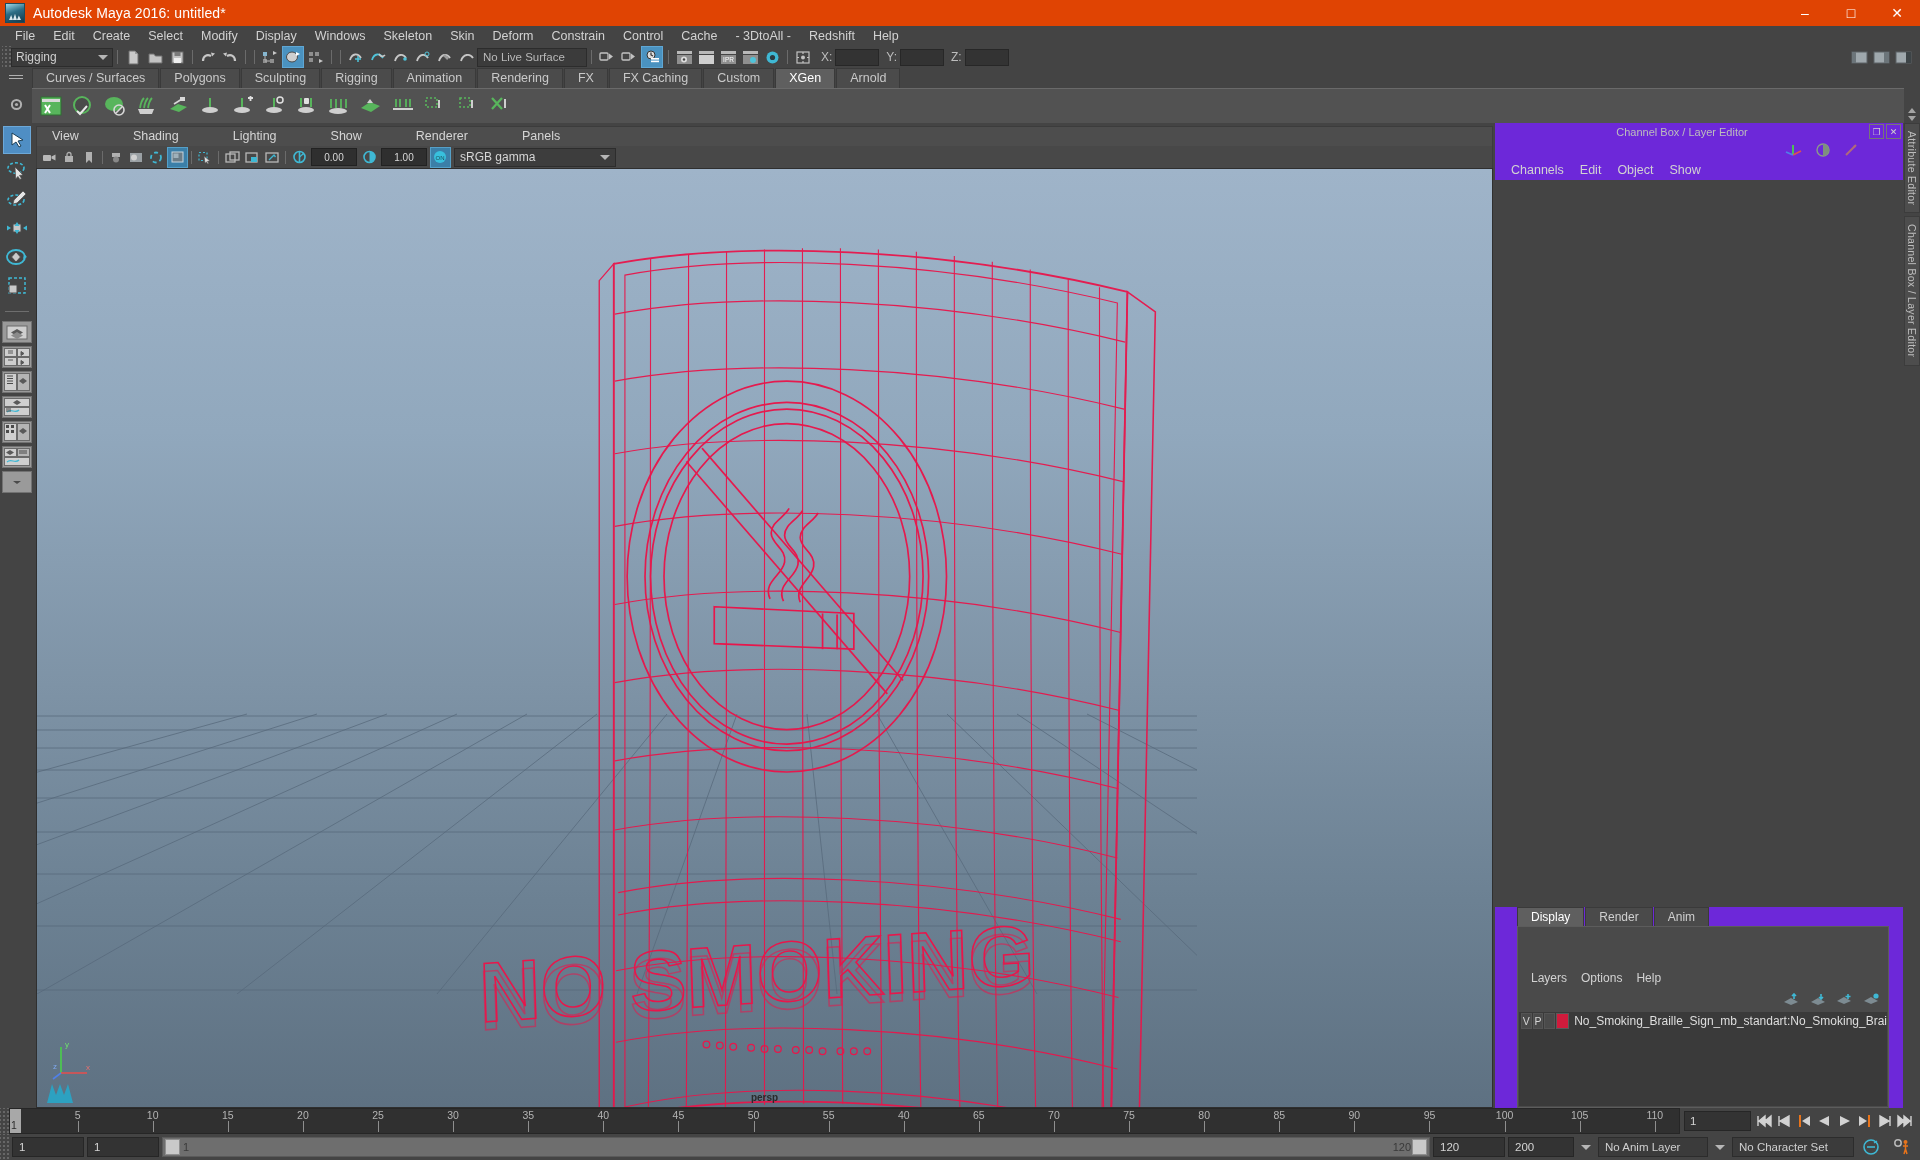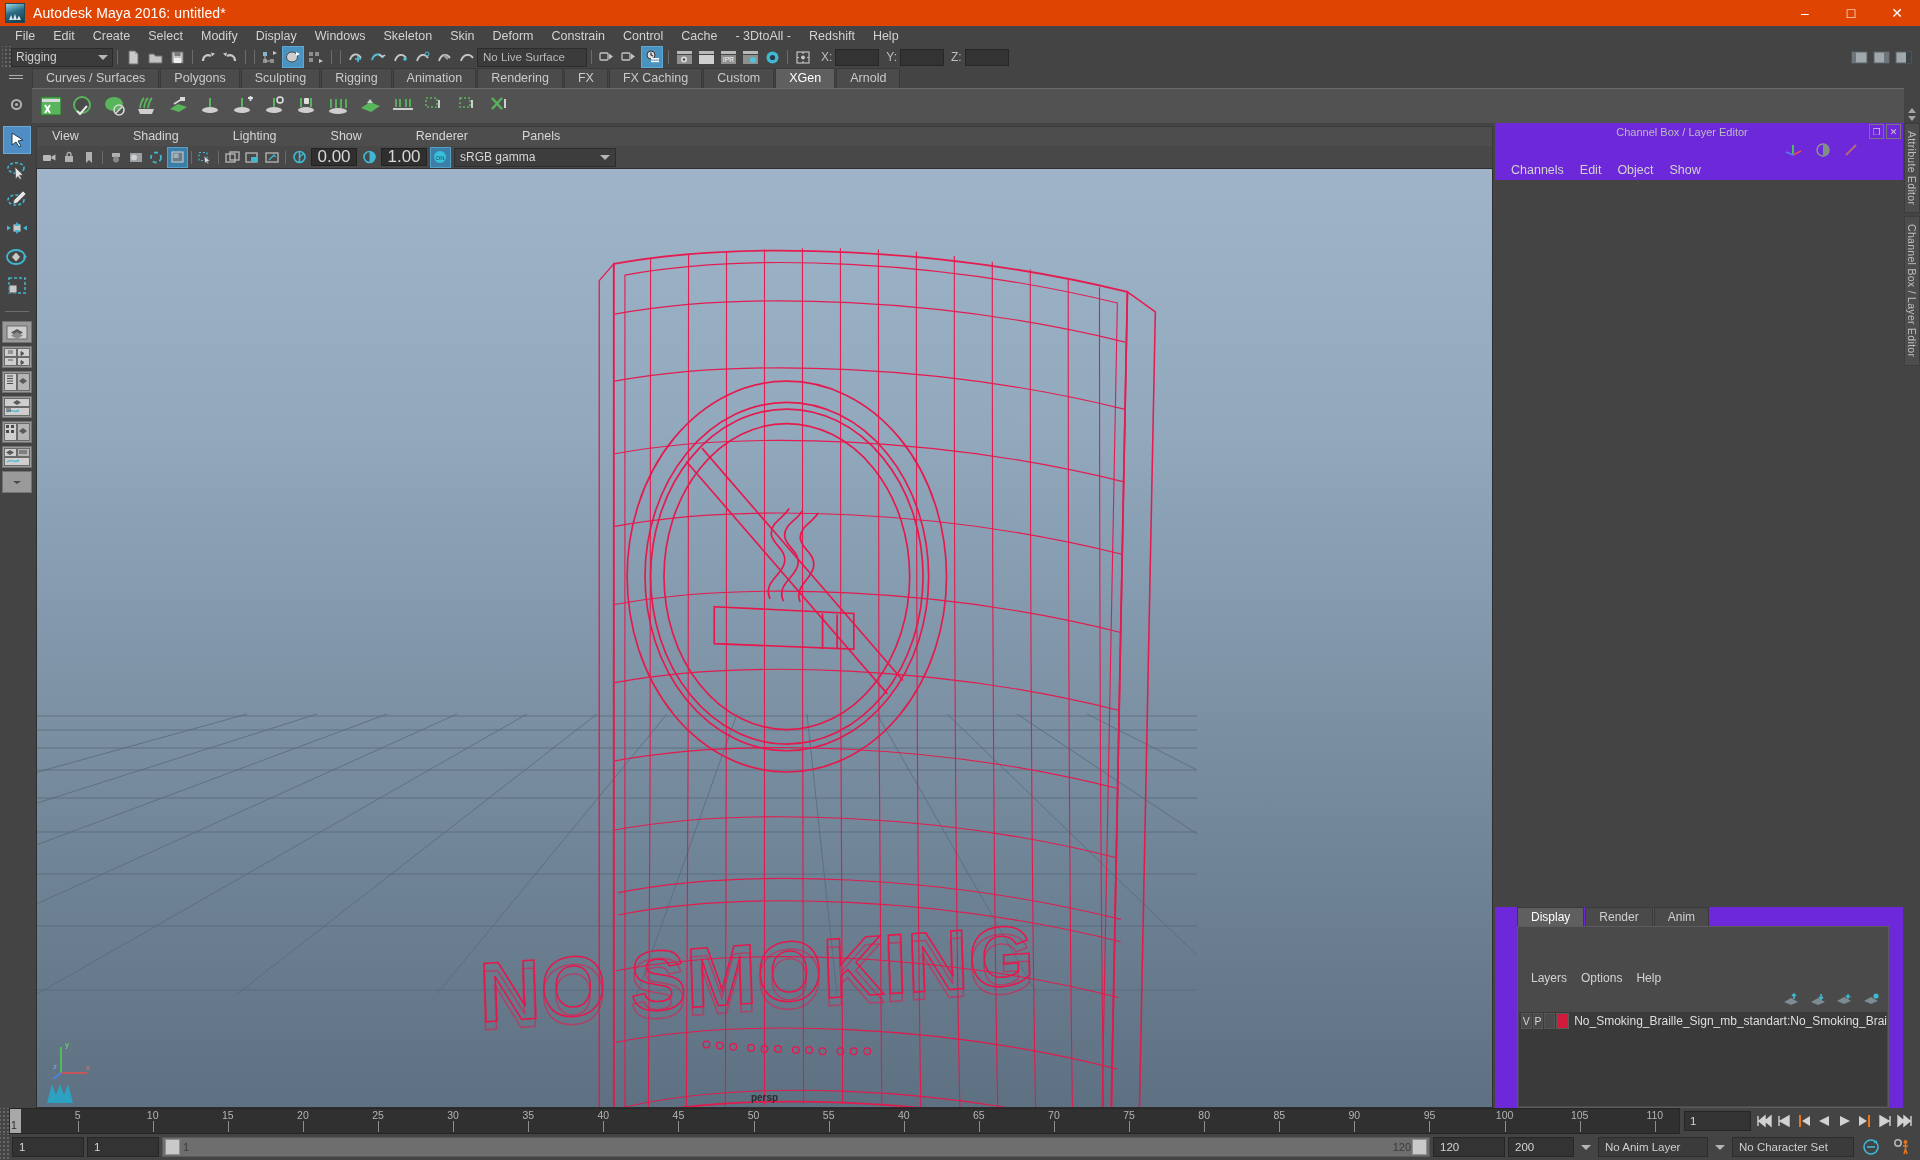--- a/index.html
+++ b/index.html
@@ -58,21 +58,21 @@
   .layout-btn{width:28px;height:20px;margin-bottom:3px;background:#9a9a9a;border:1px solid #727272;display:flex;align-items:center;justify-content:center;}
 
   
   .vpwrap{flex:1 1 auto;min-width:0;display:flex;flex-direction:column;background:#444;padding:3px 2px 0 2px;}
   .vp-menubar{height:19px;background:#4d4d4d;display:flex;align-items:center;padding-left:6px;flex:0 0 auto;border:1px solid #3c3c3c;border-bottom:none;gap:36px;}
   .vp-menubar .vm{padding:0 9px;font-size:12.5px;color:#d5d5d5;line-height:19px;}
   .vp-toolbar{height:22px;background:#484848;display:flex;align-items:center;padding-left:2px;flex:0 0 auto;border:1px solid #3c3c3c;border-top:none;border-bottom:none;}
   .vtbtn{width:19px;height:19px;display:flex;align-items:center;justify-content:center;flex:0 0 auto;margin:0 .5px;}
   .vtbtn.on{background:#3b7fa8;border:1px solid #55a0c8;}
   .vsep{width:7px;height:16px;flex:0 0 auto;background-image:linear-gradient(#6b6b6b,#6b6b6b);background-size:1px 13px;background-repeat:no-repeat;background-position:3px 2px;}
-  .numfield{width:44px;height:16px;background:#2f2f2f;border:1px solid #222;color:#d8d8d8;font-size:17px;display:flex;align-items:center;justify-content:center;margin:0 2px;}
+  .numfield{width:44px;height:16px;background:#2f2f2f;border:1px solid #222;color:#d8d8d8;font-size:10px;display:flex;align-items:center;justify-content:center;margin:0 2px;}
   .gammabox{height:17px;width:150px;background:#3d3d3d;border:1px solid #2d2d2d;display:flex;align-items:center;padding:0 5px;font-size:12px;color:#d6d6d6;margin-left:3px;}
   .gammabox .cb-arrow{margin-left:auto;width:0;height:0;border-left:5px solid transparent;border-right:5px solid transparent;border-top:5px solid #b6b6b6;}
 
   .viewport{flex:1 1 auto;position:relative;min-height:0;border:1px solid #2f2f2f;overflow:hidden;
     background:linear-gradient(#9fb4c9 0%,#91a8bd 28%,#7e93a6 55%,#6c8193 78%,#5e7182 100%);}
   .grid{position:absolute;left:0;right:0;bottom:0;height:44%;overflow:hidden;}
   .grid svg{position:absolute;left:0;top:0;}
   .vp-label{position:absolute;left:50%;transform:translateX(-50%);bottom:4px;font-size:10px;color:#2a2a2a;font-weight:bold;}
   .axis-gizmo{position:absolute;left:14px;bottom:26px;width:44px;height:44px;}
   .maya-logo{position:absolute;left:8px;bottom:2px;width:30px;height:24px;}

